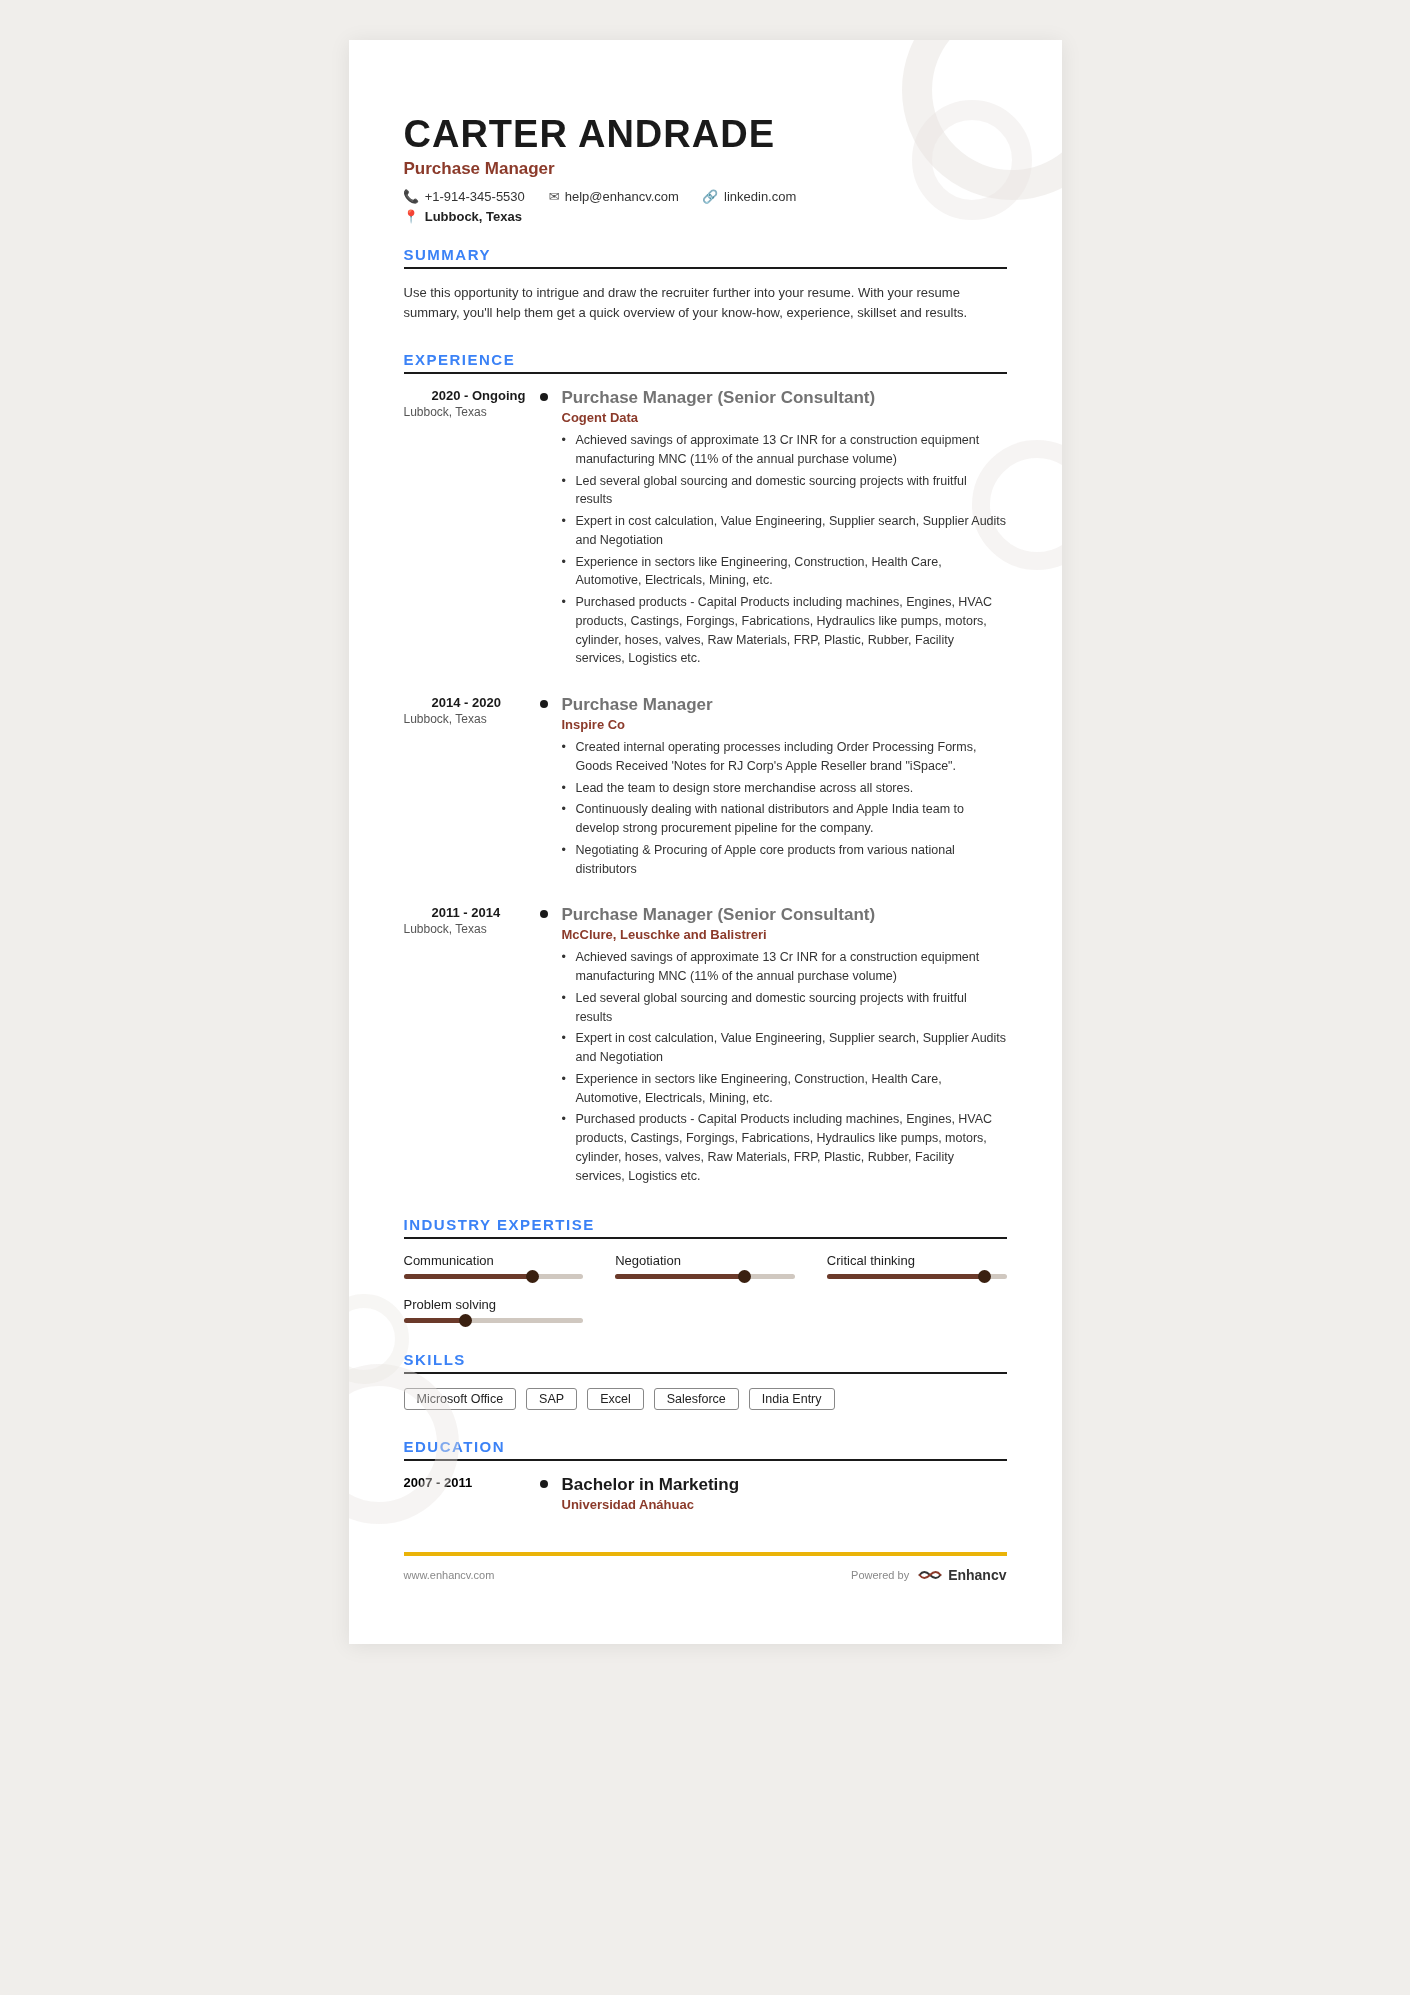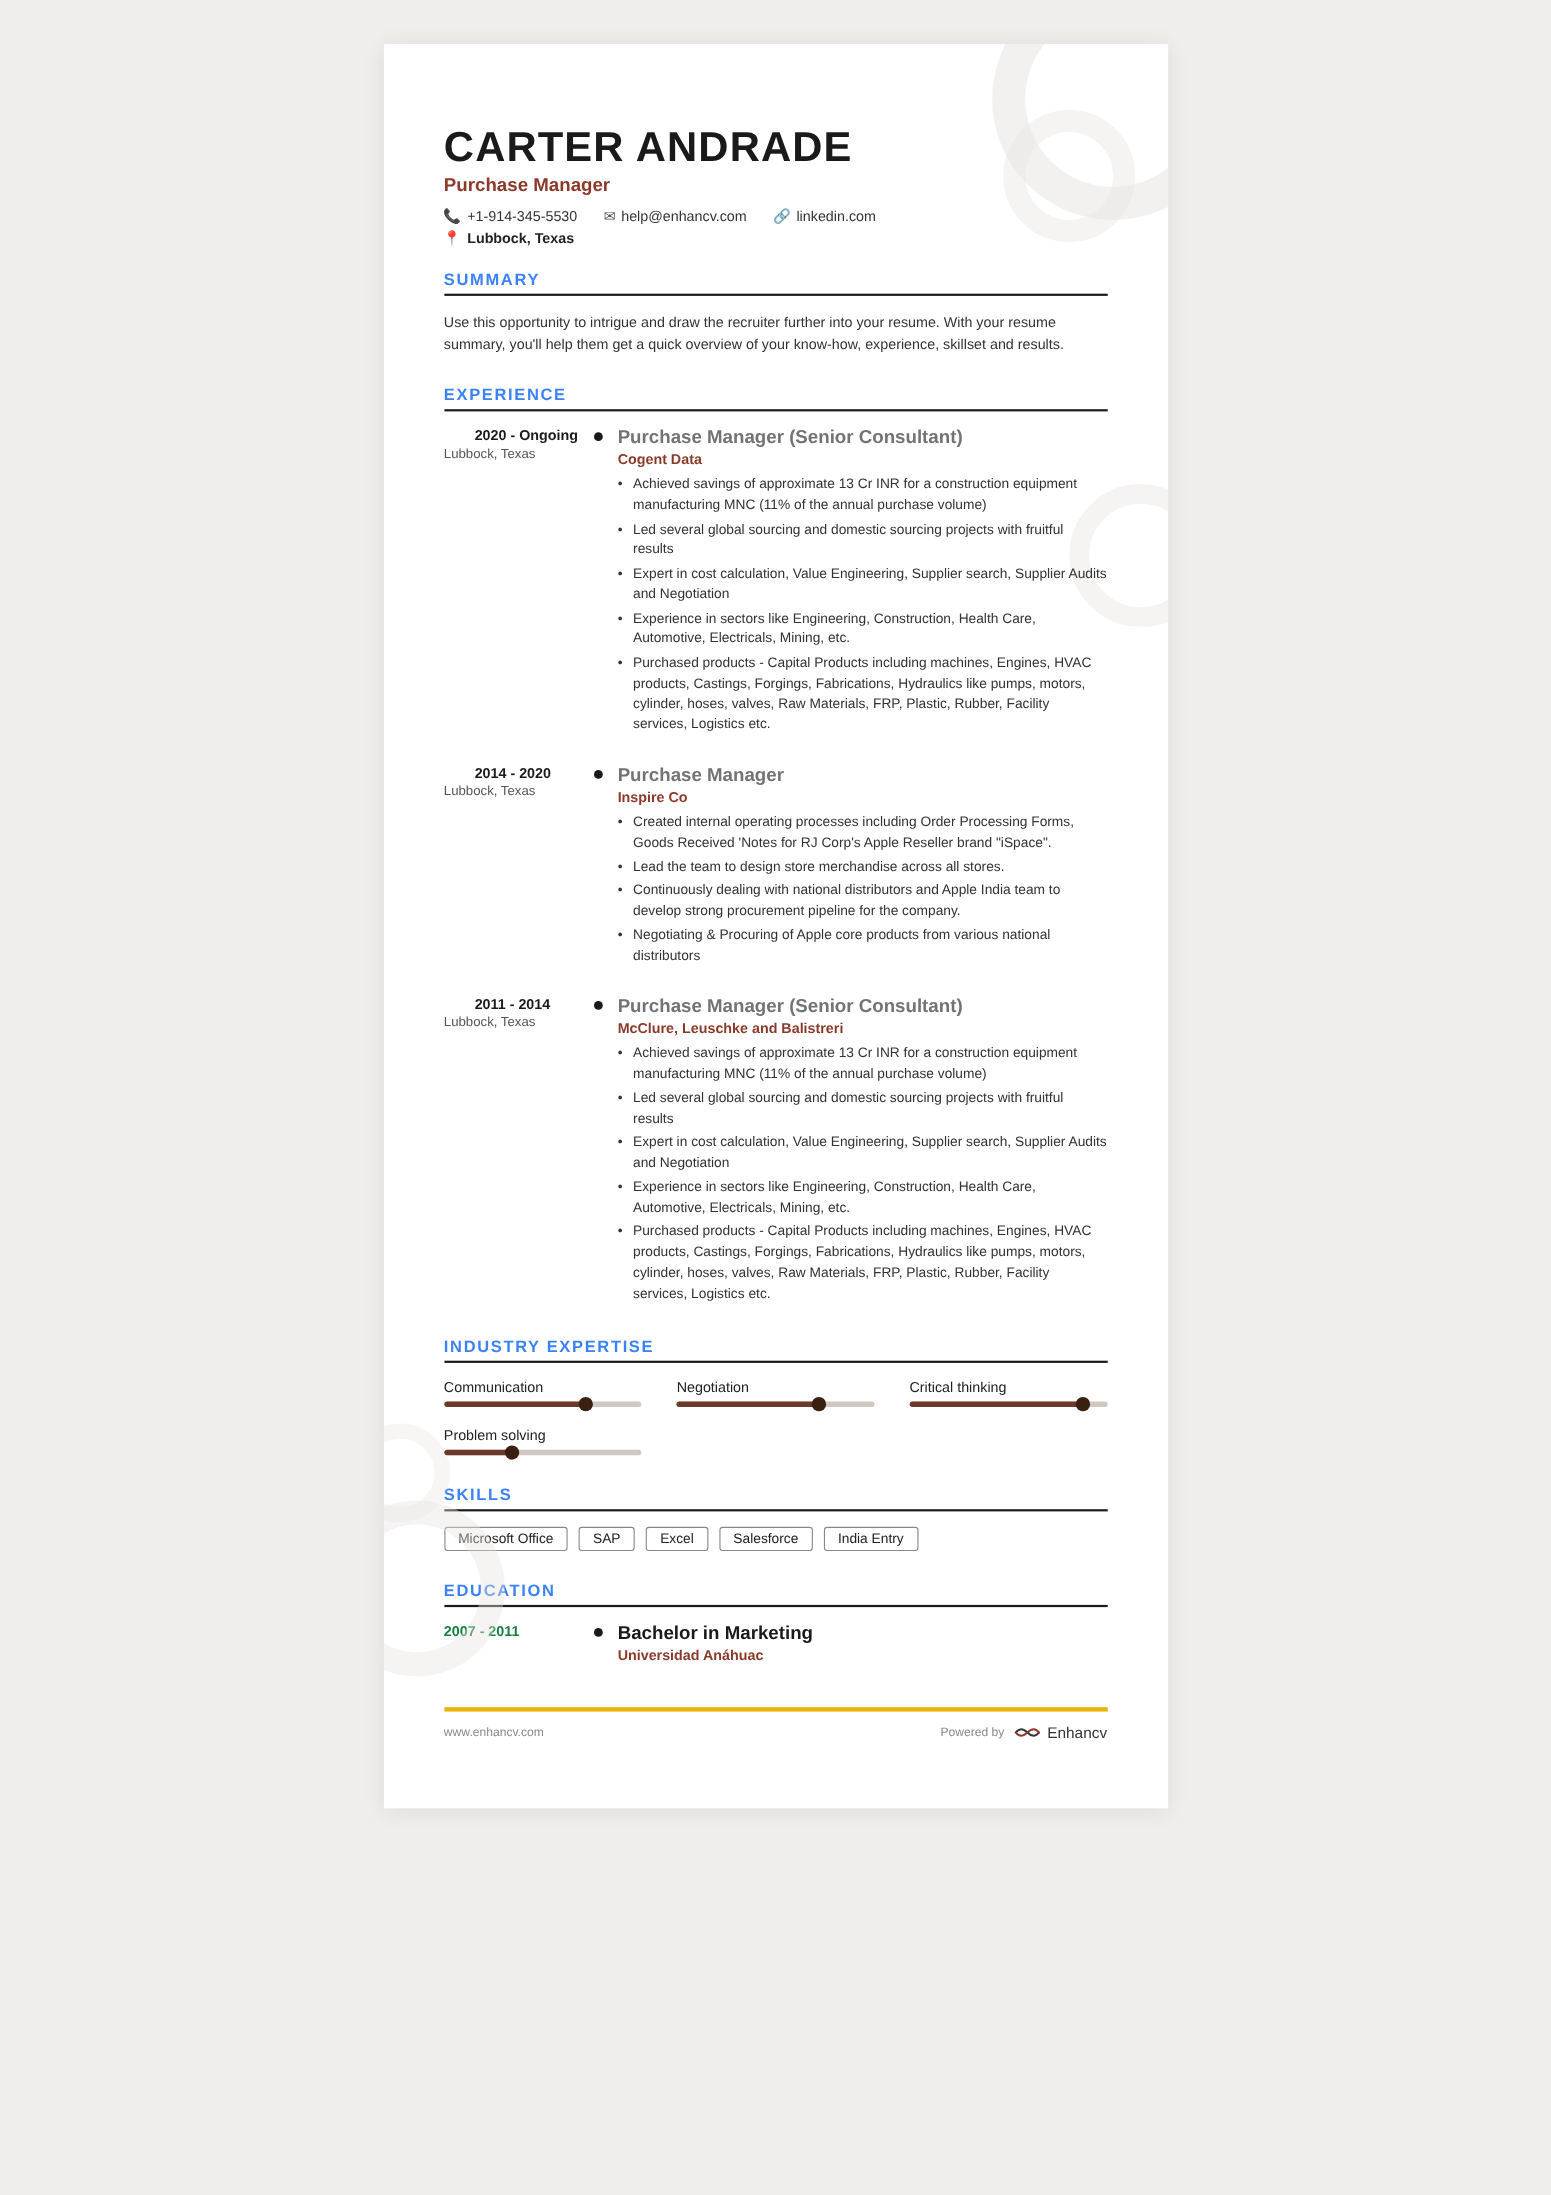--- a/index.html
+++ b/index.html
@@ -262,21 +262,21 @@
     }
 
     
     .edu-item { display: flex; gap: 0; }
     .edu-left {
       width: 130px;
       min-width: 130px;
       font-family: Arial, sans-serif;
       font-size: 13px;
     }
-    .edu-dates { font-weight: 700; color: #15803d; }
+    .edu-dates { font-weight: 700; color: #000000; }
     .edu-center {
       width: 20px;
       min-width: 20px;
       display: flex;
       flex-direction: column;
       align-items: center;
       padding-top: 5px;
     }
     .edu-dot {
       width: 8px;
@@ -320,21 +320,21 @@
       gap: 7px;
       font-size: 11px;
       color: #888;
       font-family: Arial, sans-serif;
     }
     .enhancv-logo {
       display: flex;
       align-items: center;
       gap: 4px;
       font-size: 14px;
-      font-weight: 400;
+      font-weight: 700;
       color: #333;
       font-family: Arial, sans-serif;
     }
     .enhancv-icon {
       width: 28px;
       height: 18px;
     }
   </style>
 </head>
 <body>

